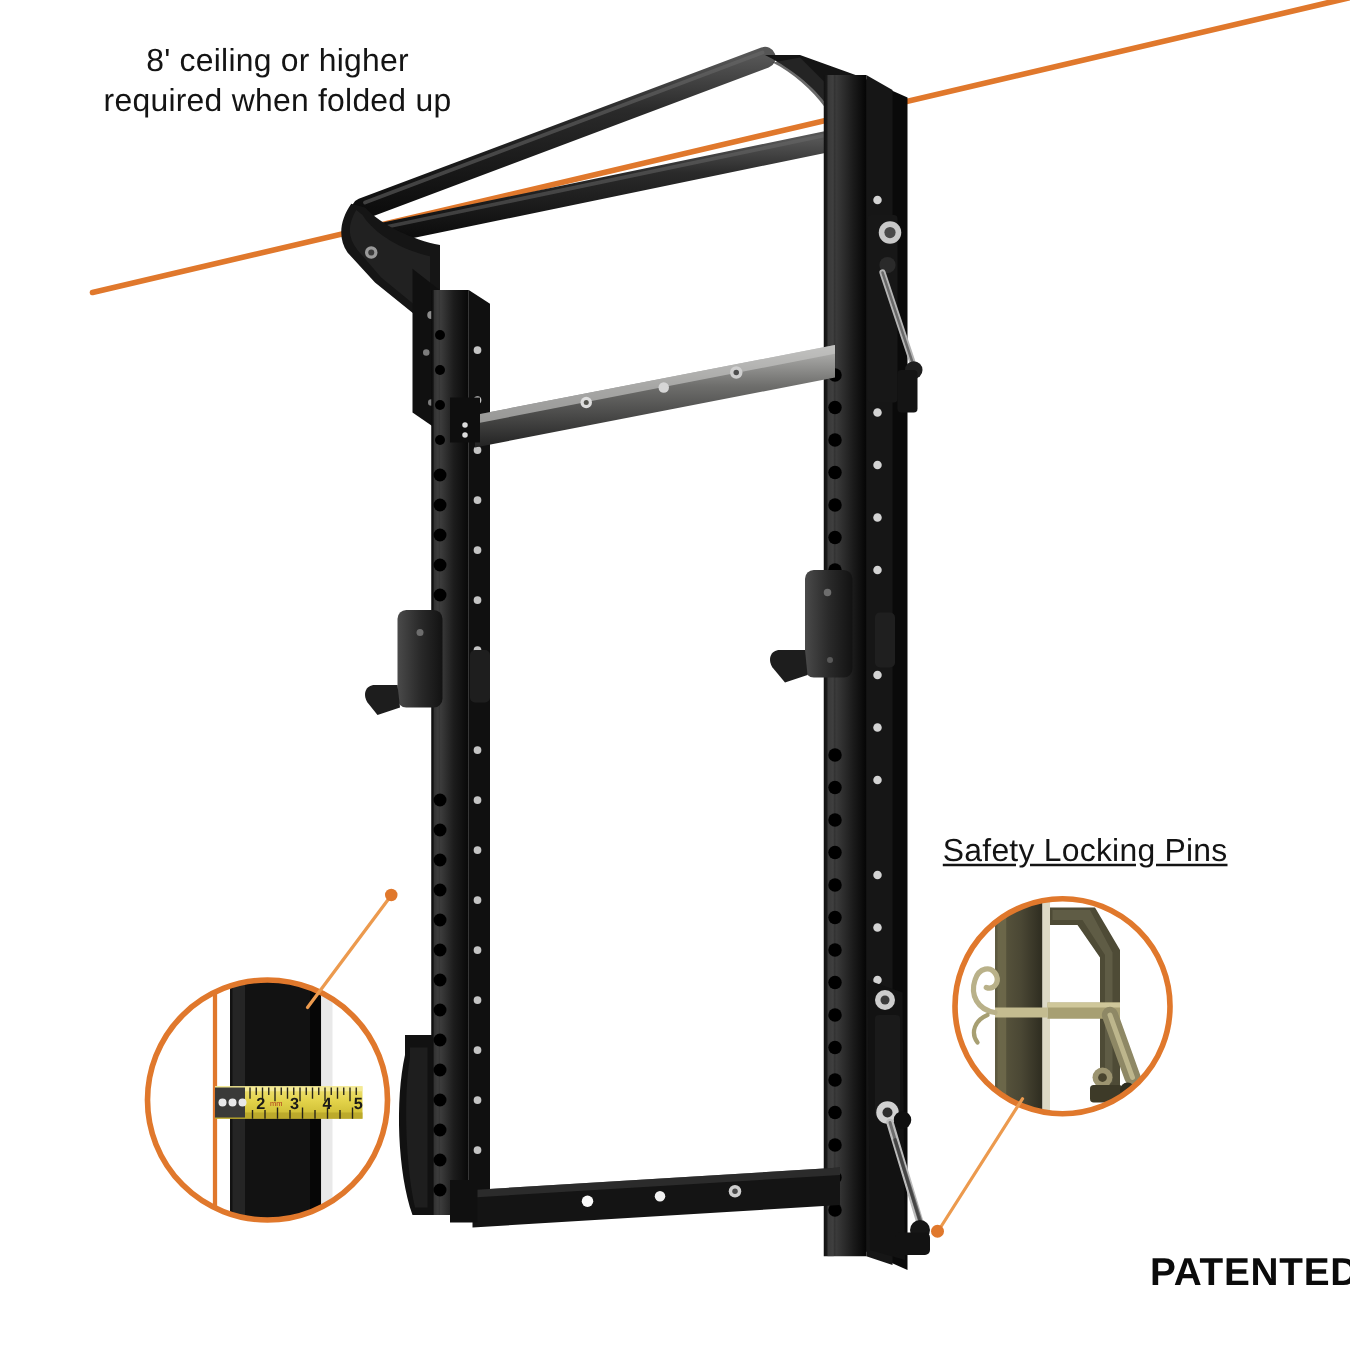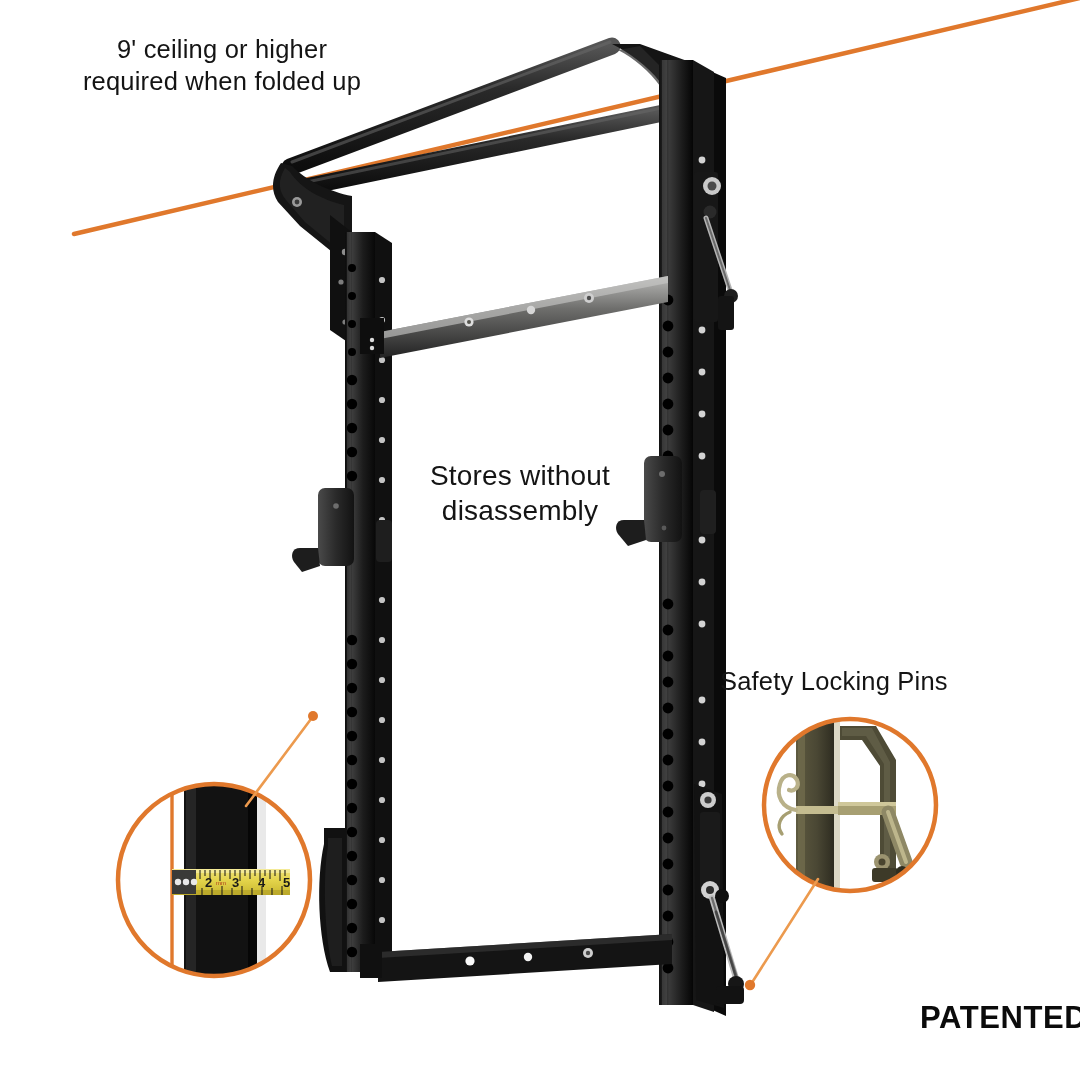--- a/index.html
+++ b/index.html
@@ -48,22 +48,23 @@
     left: 398px;
     top: 458px;
     width: 244px;
     text-align: center;
     font-size: 28px;
   }
   #pins-note {
     left: 720px;
     top: 666px;
     width: 262px;
-    text-align: left;
+    text-align: right;
     font-size: 25.5px;
+    text-decoration: underline;
   }
   #wall-note {
     left: 118px;
     top: 984px;
     width: 204px;
     text-align: center;
     font-size: 25.5px;
   }
   #patented-label {
     position: absolute;
@@ -449,24 +450,22 @@
         <rect x="872" y="868" width="26" height="14" rx="3" fill="#3d3a28"></rect>
         <circle cx="902" cy="872" r="6" fill="#2f2d1f"></circle>
       </g>
       <circle cx="850" cy="805" r="86" fill="none" stroke="#E0782C" stroke-width="4.5"></circle>
 
       <line x1="818" y1="879" x2="753" y2="981" stroke="#EC9A4E" stroke-width="2.6" stroke-linecap="round"></line>
       <circle cx="750" cy="985" r="5.2" fill="#E0782C"></circle>
     </g>
   </svg>
 
-  <div class="callout-text" id="ceiling-note">9' ceiling or higher
+  <div class="callout-text" id="ceiling-note">8' ceiling or higher
 required when folded up</div>
 
-  <div class="callout-text" id="stores-note">Stores without
-disassembly</div>
 
   <div class="callout-text" id="pins-note">Safety Locking Pins</div>
 
 
   <div id="patented-label">PATENTED</div>
 
 </div>
 
 </body></html>

